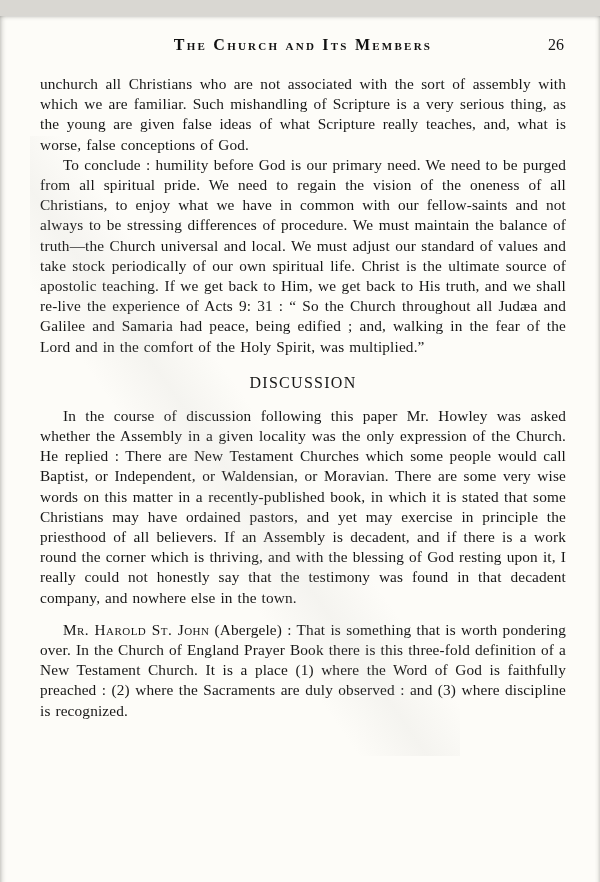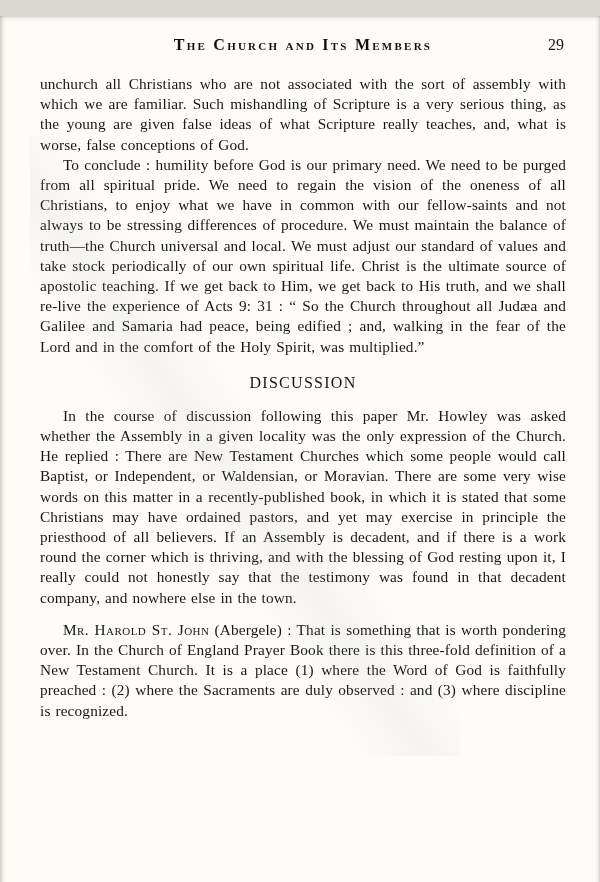--- a/index.html
+++ b/index.html
@@ -83,21 +83,21 @@
 </head>
 <body>
 
 <div class="scan-page">
   <div class="watermark-haze"></div>
 
   <div class="content">
 
     <div class="running-head">
       <h1 class="running-title">The Church and Its Members</h1>
-      <span class="page-number">29</span>
+      <span class="page-number">26</span>
     </div>
 
     <p class="para">unchurch all Christians who are not associated with the sort of assembly with which we are familiar.  Such mishandling of Scripture is a very serious thing, as the young are given false ideas of what Scripture really teaches, and, what is worse, false conceptions of God.</p>
 
     <p class="para indent">To conclude : humility before God is our primary need.  We need to be purged from all spiritual pride.  We need to regain the vision of the oneness of all Christians, to enjoy what we have in common with our fellow-saints and not always to be stressing differences of procedure.  We must maintain the balance of truth—the Church universal and local.  We must adjust our standard of values and take stock periodically of our own spiritual life.  Christ is the ultimate source of apostolic teaching.  If we get back to Him, we get back to His truth, and we shall re-live the experience of Acts 9: 31 : “ So the Church throughout all Judæa and Galilee and Samaria had peace, being edified ; and, walking in the fear of the Lord and in the comfort of the Holy Spirit, was multiplied.”</p>
 
     <h2 class="discussion-heading">DISCUSSION</h2>
 
     <p class="para indent">In the course of discussion following this paper Mr. Howley was asked whether the Assembly in a given locality was the only expression of the Church.  He replied :  There are New Testament Churches which some people would call Baptist, or Independent, or Waldensian, or Moravian.  There are some very wise words on this matter in a recently-published book, in which it is stated that some Christians may have ordained pastors, and yet may exercise in principle the priesthood of all believers.  If an Assembly is decadent, and if there is a work round the corner which is thriving, and with the blessing of God resting upon it, I really could not honestly say that the testimony was found in that decadent company, and nowhere else in the town.</p>
 

